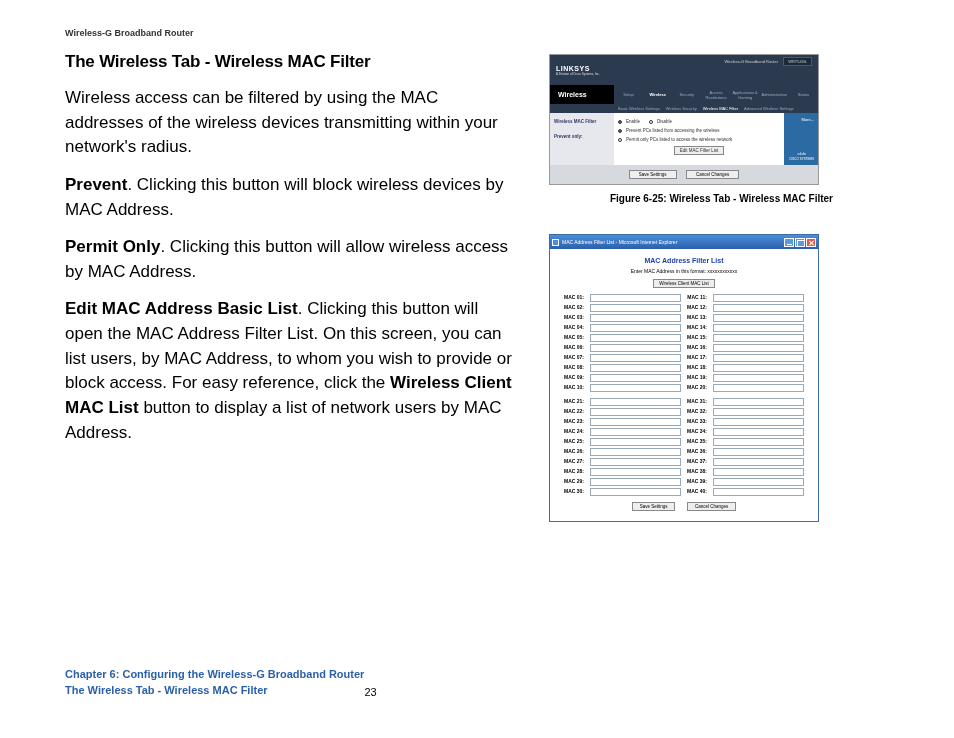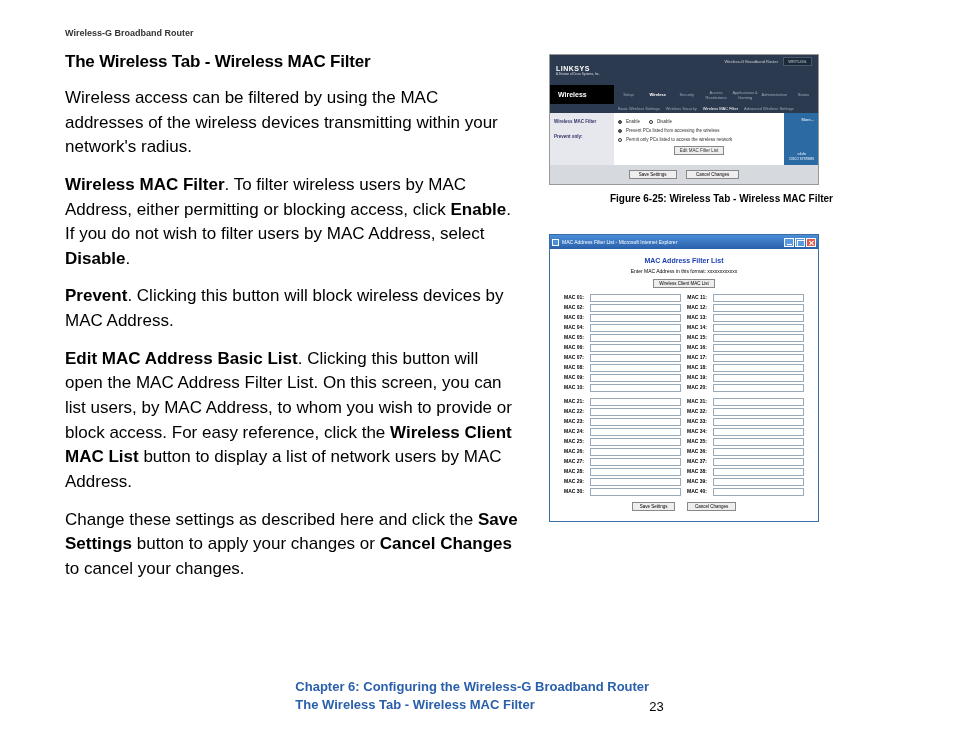--- a/index.html
+++ b/index.html
@@ -145,49 +145,46 @@
     gap:2px 6px; font-size:5px; margin-bottom:6px;
   }
   .mac-table .lbl { font-weight:bold; text-align:right; white-space:nowrap;}
   .mac-table .inp {
     border:1px solid #9ab; height:8px; background:#fff;
   }
   .mac-footer { text-align:center; margin-top:4px;}
   .mac-footer .btn-tiny { margin:0 5px; padding:1px 7px;}
   
   .page-footer {
-    position:absolute; bottom:24px; left:65px; right:60px;
-    display:flex; justify-content:center; align-items:flex-end;
-    font-size:13px;
+    position:absolute; bottom:40px; left:65px; right:60px;
+    display:flex; justify-content:flex-start; align-items:flex-end;
+    font-size:11px;
   }
   .pf-left { color:#2a5fab; font-weight:bold; line-height:1.4;}
   .pf-right { color:#000; }
 </style>
 </head>
 <body>
 
 <div class="page">
   <div class="header-strip">Wireless-G Broadband Router</div>
 
   <div class="columns">
     <div class="left-col">
       <h1>The Wireless Tab - Wireless MAC Filter</h1>
       <div class="body-text">
         <p>Wireless access can be filtered by using the MAC addresses of the wireless devices transmitting within your network's radius.</p>
         <p>
-          <b>Wireless MAC Filter</b><span>. To filter wireless users by MAC Address, either permitting or blocking access, click </span><b>Enable</b><span>. If you do not wish to filter users by MAC Address, select </span><b>Disable</b><span>.</span>
-        </p>
-        <p>
           <b>Prevent</b><span>. Clicking this button will block wireless devices by MAC Address.</span>
         </p>
         <p>
-          <b>Edit MAC Address Basic List</b><span>. Clicking this button will open the MAC Address Filter List. On this screen, you can list users, by MAC Address, to whom you wish to provide or block access. For easy reference, click the </span><b>Wireless Client MAC List</b><span> button to display a list of network users by MAC Address.</span>
+          <b>Permit Only</b><span>. Clicking this button will allow wireless access by MAC Address.</span>
         </p>
         <p>
-          <span>Change these settings as described here and click the </span><b>Save Settings</b><span> button to apply your changes or </span><b>Cancel Changes</b><span> to cancel your changes.</span>
+          <b>Edit MAC Address Basic List</b><span>. Clicking this button will open the MAC Address Filter List. On this screen, you can list users, by MAC Address, to whom you wish to provide or block access. For easy reference, click the </span><b>Wireless Client MAC List</b><span> button to display a list of network users by MAC Address.</span>
         </p>
       </div>
     </div>
 
     <div class="right-col">
 
       <div class="fig-box">
         <div class="router-ui">
           <div class="router-top">
             <div>

